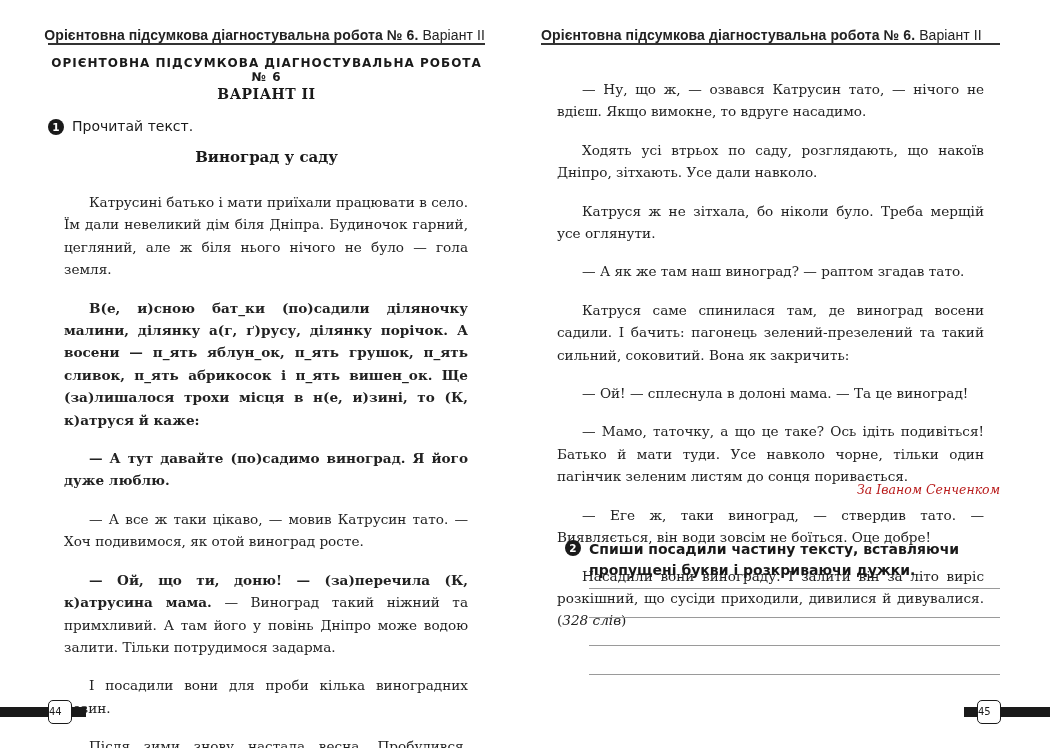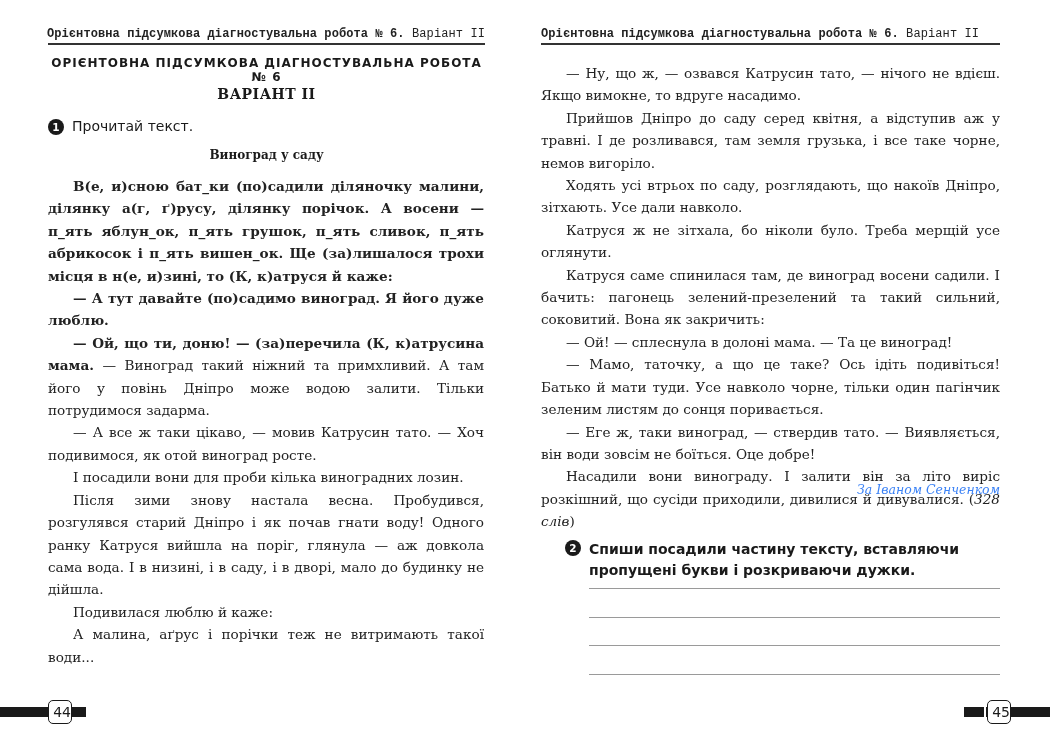--- a/index.html
+++ b/index.html
@@ -3,21 +3,21 @@
 <meta charset="utf-8">
 <style>
   html, body { margin: 0; padding: 0; background: #ffffff; }
   body { width: 1050px; height: 748px; position: relative; overflow: hidden; color: #1a1a1a; }
   .page { position: absolute; top: 0; height: 748px; width: 525px; }
   .page.left { left: 0; }
   .page.right { left: 525px; }
 
   .running-head {
     position: absolute; top: 27px;
-    font-family: Liberation Mono, monospace; font-size: 12px; font-weight: bold;
+    font-family: Liberation Sans, sans-serif; font-size: 14px; font-weight: bold;
     color: #222; letter-spacing: 0.1px;
   }
   .running-head .plain { font-weight: normal; }
   .page.left .running-head { right: 40px; text-align: right; }
   .page.right .running-head { left: 16px; }
   .head-rule { position: absolute; top: 43px; height: 1.5px; background: #333; }
   .page.left .head-rule { left: 48px; right: 40px; }
   .page.right .head-rule { left: 16px; right: 50px; }
 
   .title {
@@ -34,90 +34,91 @@
   }
   .task .num {
     flex: 0 0 auto; width: 16px; height: 16px; border-radius: 50%; background: #1a1a1a; color: #fff;
     font-size: 10.5px; font-weight: bold; text-align: center; line-height: 16px; margin-top: 1px;
   }
   .task1 { top: 118px; left: 48px; }
   .task2 { top: 539px; left: 40px; width: 430px; line-height: 21px; font-weight: 600; }
 
   .story-title {
     position: absolute; top: 148px; left: 48px; right: 40px; text-align: center;
-    font-family: "DejaVu Serif", serif; font-weight: bold; font-size: 12px;
+    font-family: "DejaVu Serif", serif; font-weight: bold; font-size: 15px;
   }
   .text {
     position: absolute; font-family: "DejaVu Serif", serif; font-size: 13.6px; line-height: 22.4px;
     text-align: justify; color: #222;
   }
   .page.left .text { top: 175px; left: 48px; width: 436px; }
   .page.right .text { top: 62px; left: 16px; width: 459px; }
-  .text p { margin: 0; text-indent: 25px; }
+  .text p { margin: 16px; text-indent: 25px; }
   .text .b { font-weight: bold; }
   .text .i { font-style: italic; }
   .author {
     position: absolute; top: 482px; right: 50px;
-    font-family: "DejaVu Serif", serif; font-style: italic; font-size: 12.5px; color: #3b82f6;
+    font-family: "DejaVu Serif", serif; font-style: italic; font-size: 12.5px; color: #b91c1c;
   }
   .lines { position: absolute; top: 588px; left: 64px; width: 411px; }
   .lines .line { height: 1px; background: #9a9a9a; margin-bottom: 27.5px; }
 
   .folio-bar { position: absolute; top: 707px; height: 10px; background: #1a1a1a; }
   .page.left .folio-bar { left: 0; width: 86px; }
   .page.right .folio-bar { right: 0; width: 86px; }
   .page.right .folio-bar.stub { right: 66px; width: 20px; }
   .folio {
     position: absolute; top: 700px; width: 22px; height: 22px; border: 1.5px solid #1a1a1a; border-radius: 5px;
-    background: #fff; font-family: "DejaVu Sans", sans-serif; font-size: 14px; text-align: right; line-height: 22px;
+    background: #fff; font-family: "DejaVu Sans", sans-serif; font-size: 10px; text-align: left; line-height: 22px;
   }
   .page.left .folio { left: 48px; }
-  .page.right .folio { left: 462px; }
+  .page.right .folio { left: 452px; }
 </style>
 </head>
 <body>
 
 <div class="page left">
   <div class="running-head"><span>Орієнтовна підсумкова діагностувальна робота № 6.</span> <span class="plain">Варіант II</span></div>
   <div class="head-rule"></div>
 
   <div class="title">ОРІЄНТОВНА ПІДСУМКОВА ДІАГНОСТУВАЛЬНА РОБОТА № 6</div>
   <div class="variant">ВАРІАНТ II</div>
 
   <div class="task task1">
     <span class="num">1</span>
     <span>Прочитай текст.</span>
   </div>
 
   <div class="story-title">Виноград у саду</div>
 
   <div class="text">
+    <p>Катрусині батько і мати приїхали працювати в село. Їм дали невеликий дім біля Дніпра. Будиночок гарний, цегляний, але ж біля нього нічого не було — гола земля.</p>
     <p class="b">В(е, и)сною бат_ки (по)садили діляночку малини, ділянку а(г, ґ)русу, ділянку порічок. А восени — п_ять яблун_ок, п_ять грушок, п_ять сливок, п_ять абрикосок і п_ять вишен_ок. Ще (за)лишалося трохи місця в н(е, и)зині, то (К, к)атруся й каже:</p>
     <p class="b">— А тут давайте (по)садимо виноград. Я його дуже люблю.</p>
+    <p>— А все ж таки цікаво, — мовив Катрусин тато. — Хоч подивимося, як отой виноград росте.</p>
     <p><span class="b">— Ой, що ти, доню! — (за)перечила (К, к)атрусина мама.</span><span> — Виноград такий ніжний та примхливий. А там його у повінь Дніпро може водою залити. Тільки потрудимося задарма.</span></p>
-    <p>— А все ж таки цікаво, — мовив Катрусин тато. — Хоч подивимося, як отой виноград росте.</p>
     <p>І посадили вони для проби кілька виноградних лозин.</p>
     <p>Після зими знову настала весна. Пробудився, розгулявся старий Дніпро і як почав гнати воду! Одного ранку Катруся вийшла на поріг, глянула — аж довкола сама вода. І в низині, і в саду, і в дворі, мало до будинку не дійшла.</p>
     <p>Подивилася люблю й каже:</p>
     <p>А малина, аґрус і порічки теж не витримають такої води...</p>
   </div>
 
   <div class="folio-bar"></div>
   <div class="folio">44</div>
 </div>
 
 <div class="page right">
   <div class="running-head"><span>Орієнтовна підсумкова діагностувальна робота № 6.</span> <span class="plain">Варіант II</span></div>
   <div class="head-rule"></div>
 
   <div class="text">
     <p>— Ну, що ж, — озвався Катрусин тато, — нічого не вдієш. Якщо вимокне, то вдруге насадимо.</p>
-    <p>Прийшов Дніпро до саду серед квітня, а відступив аж у травні. І де розливався, там земля грузька, і все таке чорне, немов вигоріло.</p>
     <p>Ходять усі втрьох по саду, розглядають, що накоїв Дніпро, зітхають. Усе дали навколо.</p>
     <p>Катруся ж не зітхала, бо ніколи було. Треба мерщій усе оглянути.</p>
+    <p>— А як же там наш виноград? — раптом згадав тато.</p>
     <p>Катруся саме спинилася там, де виноград восени садили. І бачить: пагонець зелений-презелений та такий сильний, соковитий. Вона як закричить:</p>
     <p>— Ой! — сплеснула в долоні мама. — Та це виноград!</p>
     <p>— Мамо, таточку, а що це таке? Ось ідіть подивіться! Батько й мати туди. Усе навколо чорне, тільки один пагінчик зеленим листям до сонця поривається.</p>
     <p>— Еге ж, таки виноград, — ствердив тато. — Виявляється, він води зовсім не боїться. Оце добре!</p>
     <p><span>Насадили вони винограду. І залити він за літо виріс розкішний, що сусіди приходили, дивилися й дивувалися.</span> <span><span>(</span><span class="i">328 слів</span><span>)</span></span></p>
   </div>
 
   <div class="author">За Іваном Сенченком</div>
 
   <div class="task task2">

